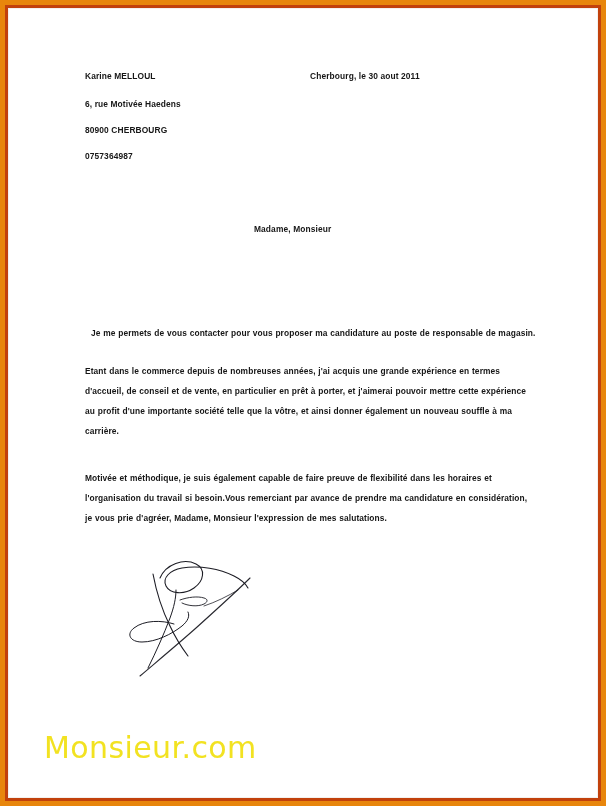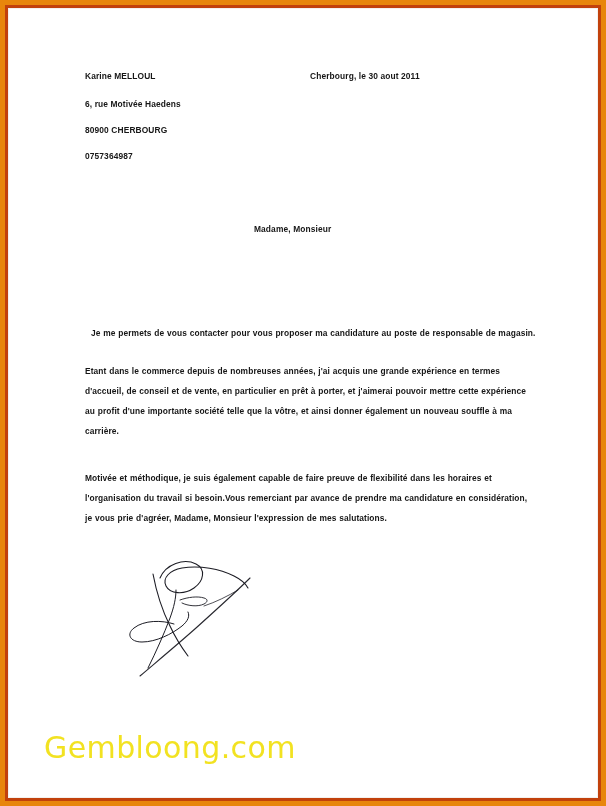--- a/index.html
+++ b/index.html
@@ -156,15 +156,15 @@
 
           <path d="M76,52 C84,49 94,48 100,50 C104,51 104,54 100,56 C94,59 84,58 78,55" stroke-width="0.9"></path>
 
           <path d="M100,58 C112,54 124,48 134,42" stroke-width="0.9" opacity="0.85"></path>
         </g>
       </svg>
     </div>
 
   </div>
 
-  <div id="watermark">Gembloong.com</div>
+  <div id="watermark">Monsieur.com</div>
 
 </div>
 
 </body></html>

